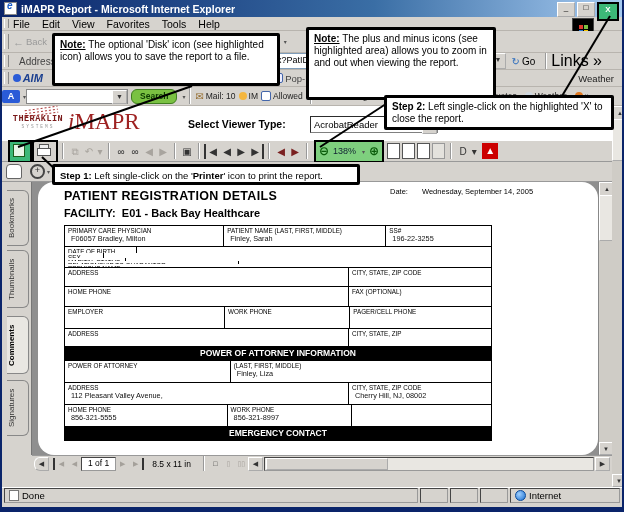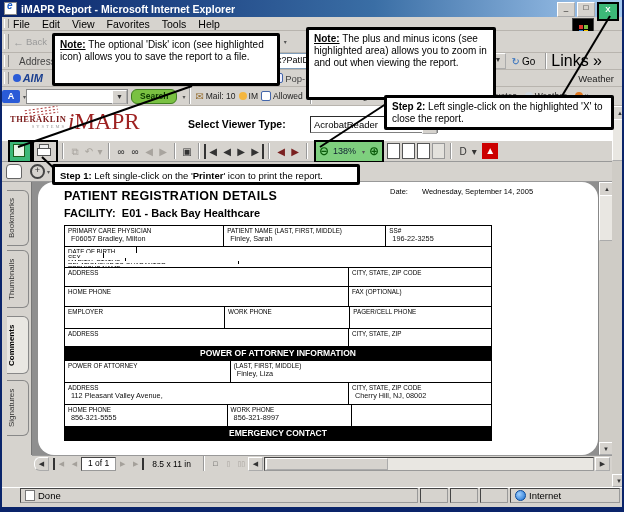--- a/index.html
+++ b/index.html
@@ -33,21 +33,21 @@
   .links{font-size:16px;white-space:nowrap;margin-right:20px;}
   
   .aol-logo{width:18px;height:13px;background:#2a5bd7;border-radius:2px;color:#fff;font-size:9px;font-weight:bold;text-align:center;line-height:13px;margin-right:1px;}
   .search-box{width:100px;height:13px;background:#fff;border:1px solid #888;display:flex;justify-content:flex-end;}
   .search-btn{background:#7ac142;border:1px solid #3e7d1e;border-radius:6px;font-size:8.5px;padding:0 8px;height:13px;line-height:12px;margin:0 3px;color:#0c3a00;font-weight:bold;}
   .aol-item{display:flex;align-items:center;font-size:8.5px;white-space:nowrap;margin-right:3px;color:#222;}
   .dot{width:8px;height:8px;border-radius:2px;margin-right:2px;flex:none;}
   .tri{font-size:6px;color:#555;margin-left:2px;}
   
   .app-header{left:0;top:106px;width:610px;height:34px;background:#fff;}
-  .brand{left:8px;top:8px;width:56px;text-align:right;font-family:Liberation Serif, serif;}
+  .brand{left:8px;top:8px;width:56px;text-align:center;font-family:Liberation Mono, monospace;}
   .brand-dots{left:14px;top:-7px;width:34px;height:9px;background:radial-gradient(#a33 1px,transparent 1.4px);background-size:4px 3px;transform:rotate(-8deg);}
   .brand-name{font-size:8.5px;font-weight:bold;color:#7a1a1a;letter-spacing:.5px;}
   .brand-sub{font-size:4.5px;color:#999;letter-spacing:2px;}
   .product{left:66px;top:3px;font-family:"Liberation Serif","DejaVu Serif",serif;font-size:23px;color:#9e2222;}
   .product::first-letter{font-style:italic;}
   .viewer-label{left:186px;top:12px;font-size:10.5px;font-weight:bold;}
   .viewer-select{left:308px;top:10px;width:128px;height:17px;background:#fff;border:1px inset #808080;display:flex;}
   .viewer-value{flex:1;font-size:9.5px;line-height:15px;padding-left:3px;}
   
   .pdf-tb{left:0;top:140px;width:610px;height:22px;background:#d6d3ce;border-top:1px solid #fff;border-bottom:1px solid #999;display:flex;align-items:center;padding-left:6px;}
@@ -92,21 +92,21 @@
   .sthumb{left:0;top:13px;width:14px;background:#e9e7e2;border:1px outset #fff;}
   
   .pdf-nav{left:30px;top:455px;width:580px;height:16px;background:#d6d3ce;border-top:1px solid #999;display:flex;align-items:center;font-size:8.5px;}
   .nav-ico{width:13px;height:12px;font-size:7px;line-height:12px;text-align:center;color:#333;flex:none;}
   .nav-ico.dis{color:#a5a19b;}
   .pg-box{background:#fff;border:1px inset #999;padding:0 6px;height:12px;line-height:11px;flex:none;}
   .hs-track{flex:1;height:12px;background:#e9e7e2;border:1px inset #999;margin:0 1px;position:relative;}
   .hs-thumb{position:absolute;left:1px;top:0;width:120px;height:10px;background:#d6d3ce;border:1px outset #fff;}
   
   .graystrip{left:0;top:471px;width:610px;height:16px;background:#d6d3ce;}
-  .statusbar{left:0;top:487px;width:100%;height:16px;background:#d6d3ce;border-top:1px solid #fff;display:flex;align-items:center;font-size:9.5px;padding-left:16px;}
+  .statusbar{left:0;top:487px;width:100%;height:16px;background:#d6d3ce;border-top:1px solid #fff;display:flex;align-items:center;font-size:9.5px;}
   .pane{border:1px inset #999;height:13px;display:flex;align-items:center;padding:0 4px;margin-right:2px;background:#d6d3ce;}
   .globe{width:9px;height:9px;border-radius:50%;background:radial-gradient(circle at 35% 35%,#9fd0ff,#1b6fd0);border:1px solid #0a4a9a;margin-right:3px;}
   .docico{width:8px;height:9px;background:#fff;border:1px solid #777;margin-right:3px;}
   .bottom-border{left:0;top:503px;width:100%;height:9px;background:linear-gradient(#d6d3ce 40%,#0a246a 40%);}
   
   .br-scroll{left:610px;top:106px;width:14px;height:381px;background:#cfccc6;}
   
   .callout{background:#fff;border:3px solid #000;border-radius:2px;z-index:60;font-size:10px;line-height:12px;padding:3px 5px;color:#000;}
   .callout b u{text-decoration:underline;}
   svg.lines{position:absolute;left:0;top:0;z-index:55;pointer-events:none;}

